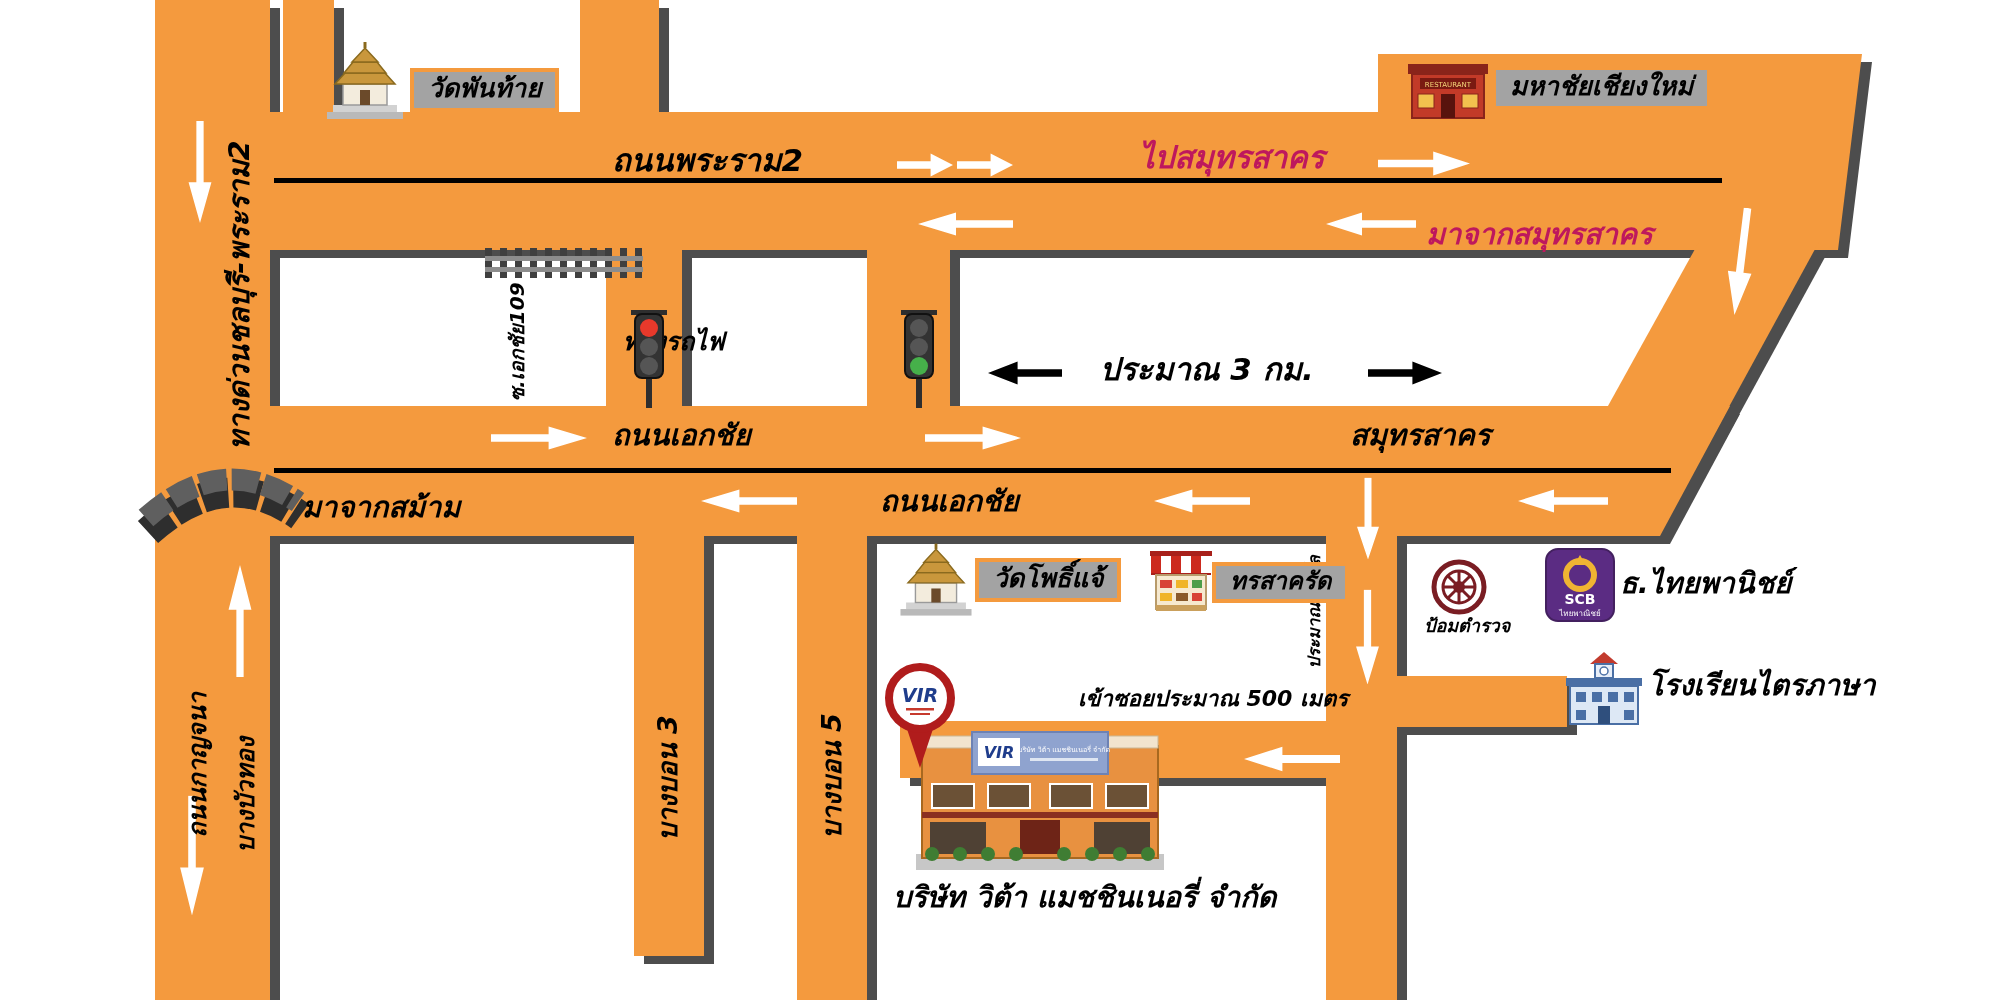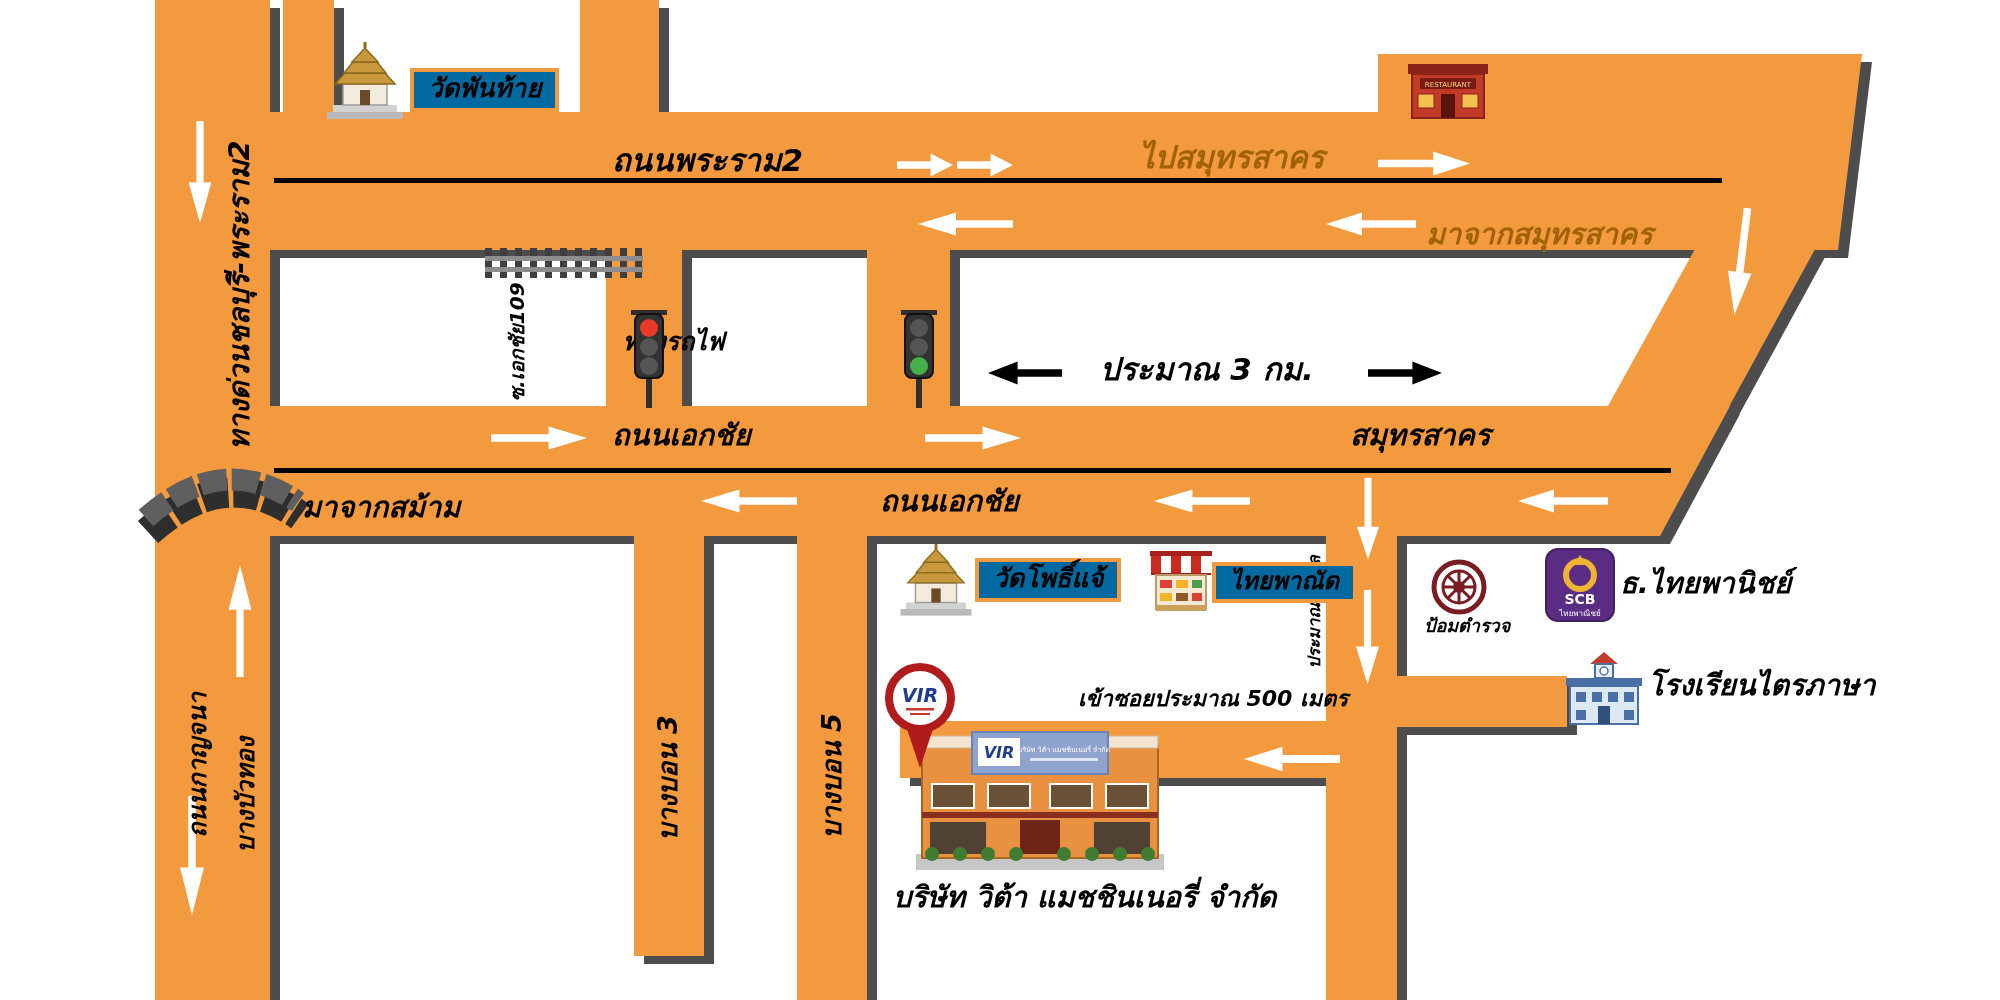--- a/index.html
+++ b/index.html
@@ -1,21 +1,21 @@
 <!DOCTYPE html>
 <html><head>
 <meta charset="utf-8">
 <style>
   html,body{margin:0;padding:0;background:#fff;}
   #stage{position:relative;width:2000px;height:1000px;background:#ffffff;overflow:hidden;
          font-family:"DejaVu Sans","Liberation Sans",sans-serif;}
   #roadsvg{position:absolute;left:0;top:0;}
   .lbl{position:absolute;font-weight:bold;font-style:italic;color:#000;white-space:nowrap;line-height:1.1;}
-  .lbl.white{color:#a16207;}
-  .box{background:#0369a1;border:4px solid #f49a3e;padding:2px 14px 5px;}
+  .lbl.white{color:#be185d;}
+  .box{background:#a3a3a3;border:4px solid #f49a3e;padding:2px 14px 5px;}
   .vtext{transform:translate(-50%,-50%) rotate(-90deg);}
   .icon{position:absolute;}
   .arrow{position:absolute;background:#fff;
          clip-path:polygon(0 36%,60% 36%,60% 6%,100% 50%,60% 94%,60% 64%,0 64%);}
   .arrow.left{transform:scaleX(-1);}
   .arrow.up{transform:rotate(-90deg);}
   .arrow.down{transform:rotate(90deg);}
   .arrow.black{background:#000;}
   svg{display:block;}
 </style>
@@ -118,24 +118,25 @@
   <div class="lbl vtext" style="left:668px;top:778px;font-size:27px;">บางบอน 3</div>
   <div class="lbl vtext" style="left:832px;top:776px;font-size:27px;">บางบอน 5</div>
   <div class="lbl vtext" style="left:198px;top:765px;font-size:25px;">ถนนกาญจนา</div>
   <div class="lbl vtext" style="left:246px;top:795px;font-size:25px;">บางบัวทอง</div>
 
   <div class="lbl" style="left:1100px;top:352px;font-size:31px;font-style:italic;">ประมาณ 3 กม.</div>
   <div class="lbl vtext" style="left:1314px;top:612px;font-size:17px;">ประมาณ2 กิโล</div>
   <div class="lbl" style="left:1078px;top:687px;font-size:22px;">เข้าซอยประมาณ 500 เมตร</div>
 
   <div class="lbl box" style="left:410px;top:68px;font-size:26px;">วัดพันท้าย</div>
+  <div class="lbl box" style="left:1492px;top:66px;font-size:26px;">มหาชัยเชียงใหม่</div>
   <div class="lbl" style="left:623px;top:280px;font-size:25px;margin-top:48px;">ทางรถไฟ</div>
   <div class="lbl" style="left:302px;top:492px;font-size:29px;">มาจากสม้าม</div>
   <div class="lbl box" style="left:975px;top:558px;font-size:26px;">วัดโพธิ์แจ้</div>
-  <div class="lbl box" style="left:1212px;top:562px;font-size:24px;">ไทยพาณัด</div>
+  <div class="lbl box" style="left:1212px;top:562px;font-size:24px;">ทรสาครัด</div>
   <div class="lbl" style="left:1424px;top:616px;font-size:18px;">ป้อมตำรวจ</div>
   <div class="lbl" style="left:1620px;top:568px;font-size:29px;">ธ.ไทยพานิชย์</div>
   <div class="lbl" style="left:1648px;top:670px;font-size:29px;">โรงเรียนไตรภาษา</div>
   <div class="lbl" style="left:893px;top:882px;font-size:29px;">บริษัท วิต้า แมชชินเนอรี่ จำกัด</div>
 
   <div class="icon" style="left:319px;top:42px;">
     <svg width="92" height="80" viewBox="0 0 92 80">
       <rect x="8" y="70" width="76" height="7" fill="#b9b9b9"></rect>
       <rect x="14" y="63" width="64" height="7" fill="#d2d2d2"></rect>
       <rect x="24" y="42" width="44" height="21" fill="#f3ecdd" stroke="#9a9a9a" stroke-width="1.5"></rect>

